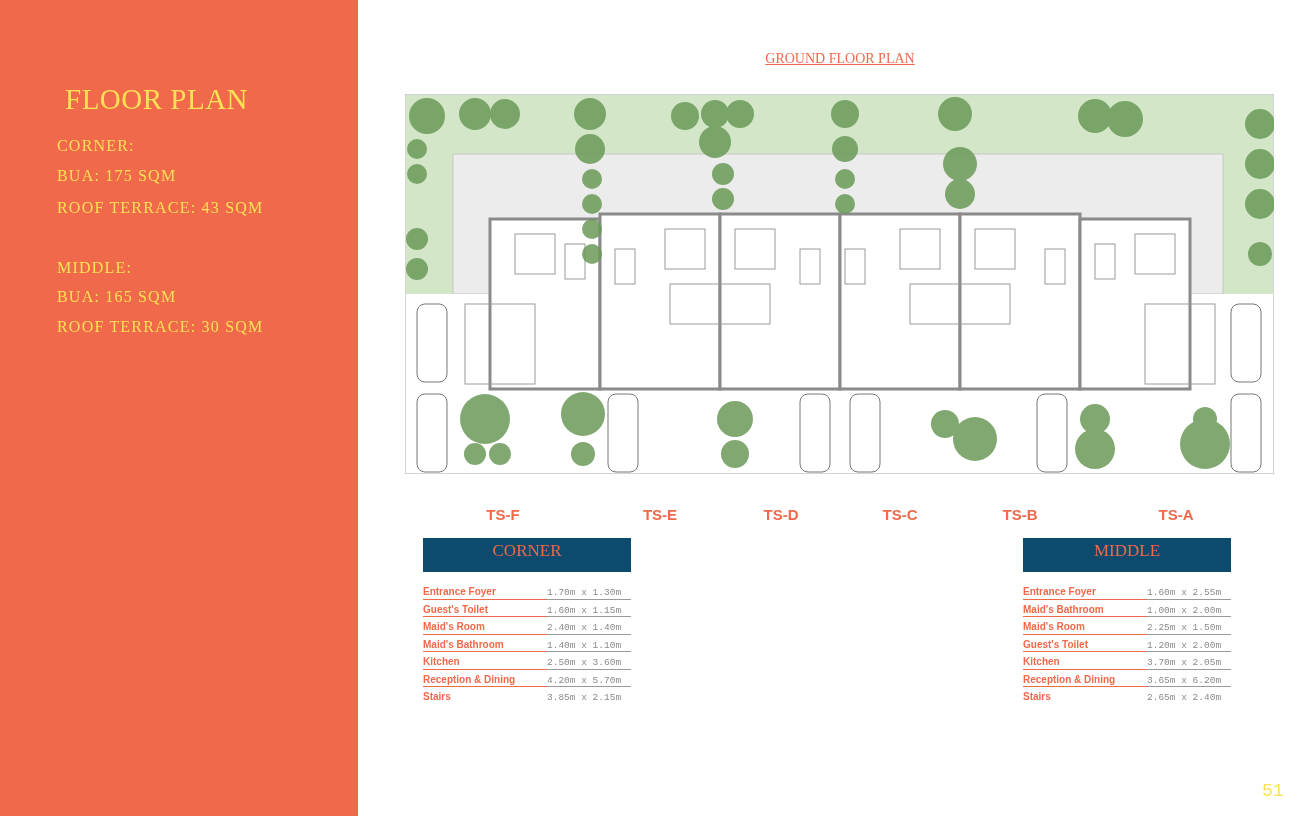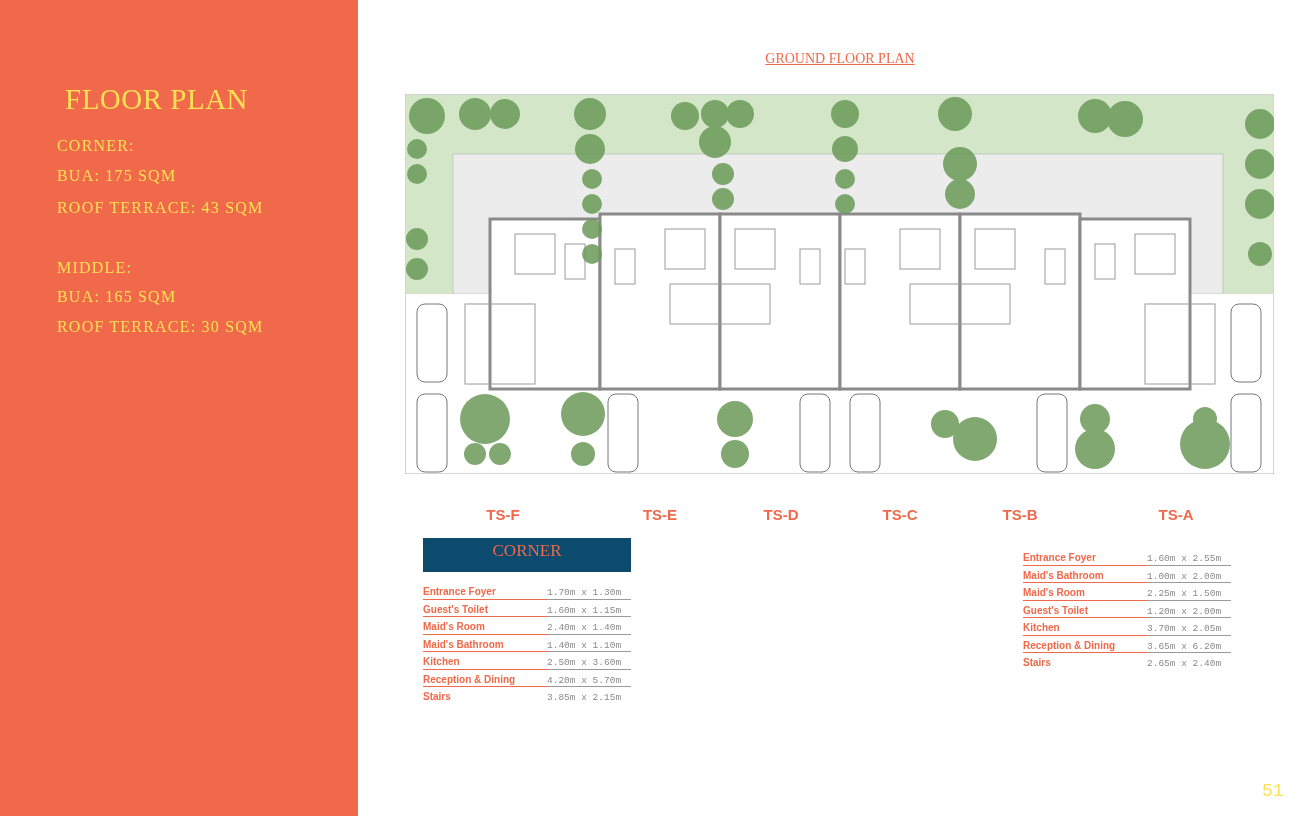--- a/index.html
+++ b/index.html
@@ -182,20 +182,21 @@
         <span class="u2"></span>
       </div>
     <div class="spec-row last">
         <span class="lbl">Stairs</span>
         <span class="val">3.85m x 2.15m</span>
       </div>
   </div>
 </div>
 
 <div class="spec-table" style="left:1023px">
+  <div class="spec-header">MIDDLE</div>
   <div class="spec-rows">
     <div class="spec-row">
         <span class="lbl">Entrance Foyer</span>
         <span class="val">1.60m x 2.55m</span>
         <span class="u1"></span>
         <span class="u2"></span>
       </div>
     <div class="spec-row">
         <span class="lbl">Maid's Bathroom</span>
         <span class="val">1.00m x 2.00m</span>

